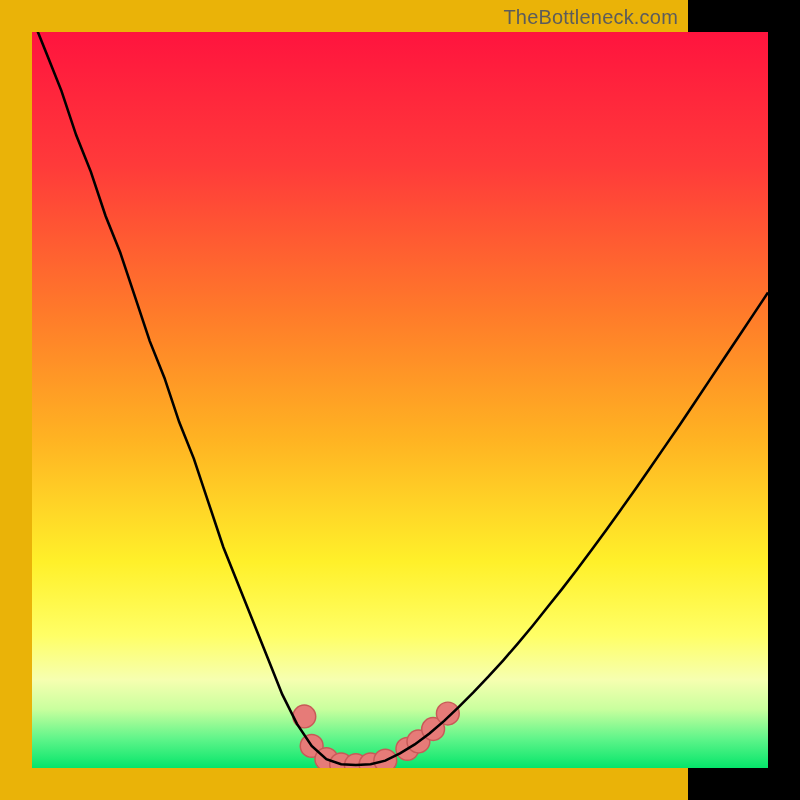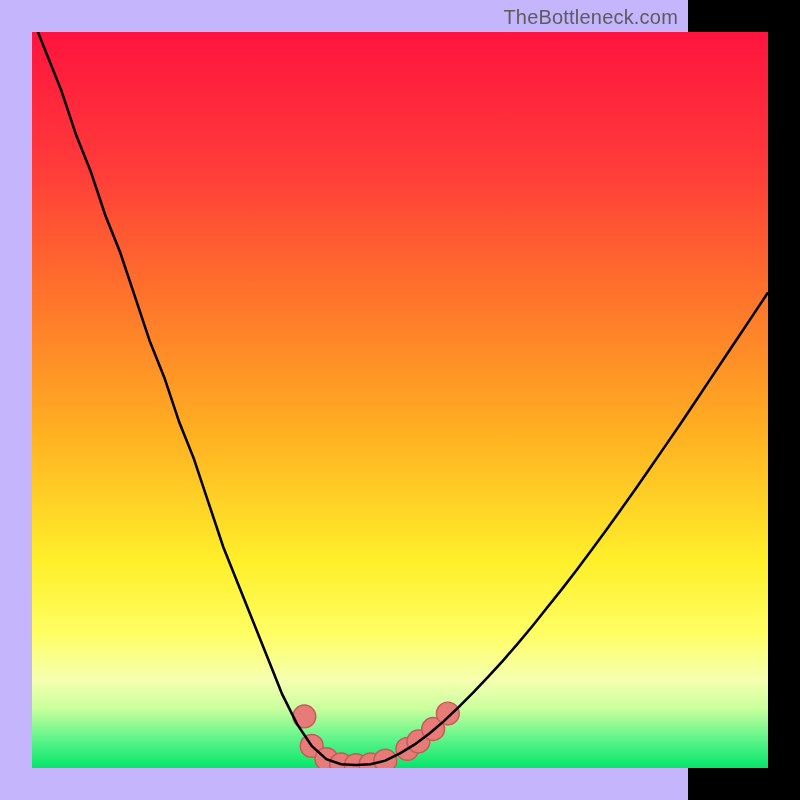--- a/index.html
+++ b/index.html
@@ -8,21 +8,21 @@
     width: 800px;
     height: 800px;
     background: #000;
     overflow: hidden;
     font-family: Arial, Helvetica, sans-serif;
   }
   .stage {
     position: relative;
     width: 688px;
     height: 800px;
-    background: #c4b5fd;
+    background: #eab308;
   }
   .watermark {
     position: absolute;
     top: 6px;
     right: 10px;
     color: #5c5c5c;
     font-size: 20px;
     font-weight: 500;
     letter-spacing: 0.2px;
     z-index: 20;

